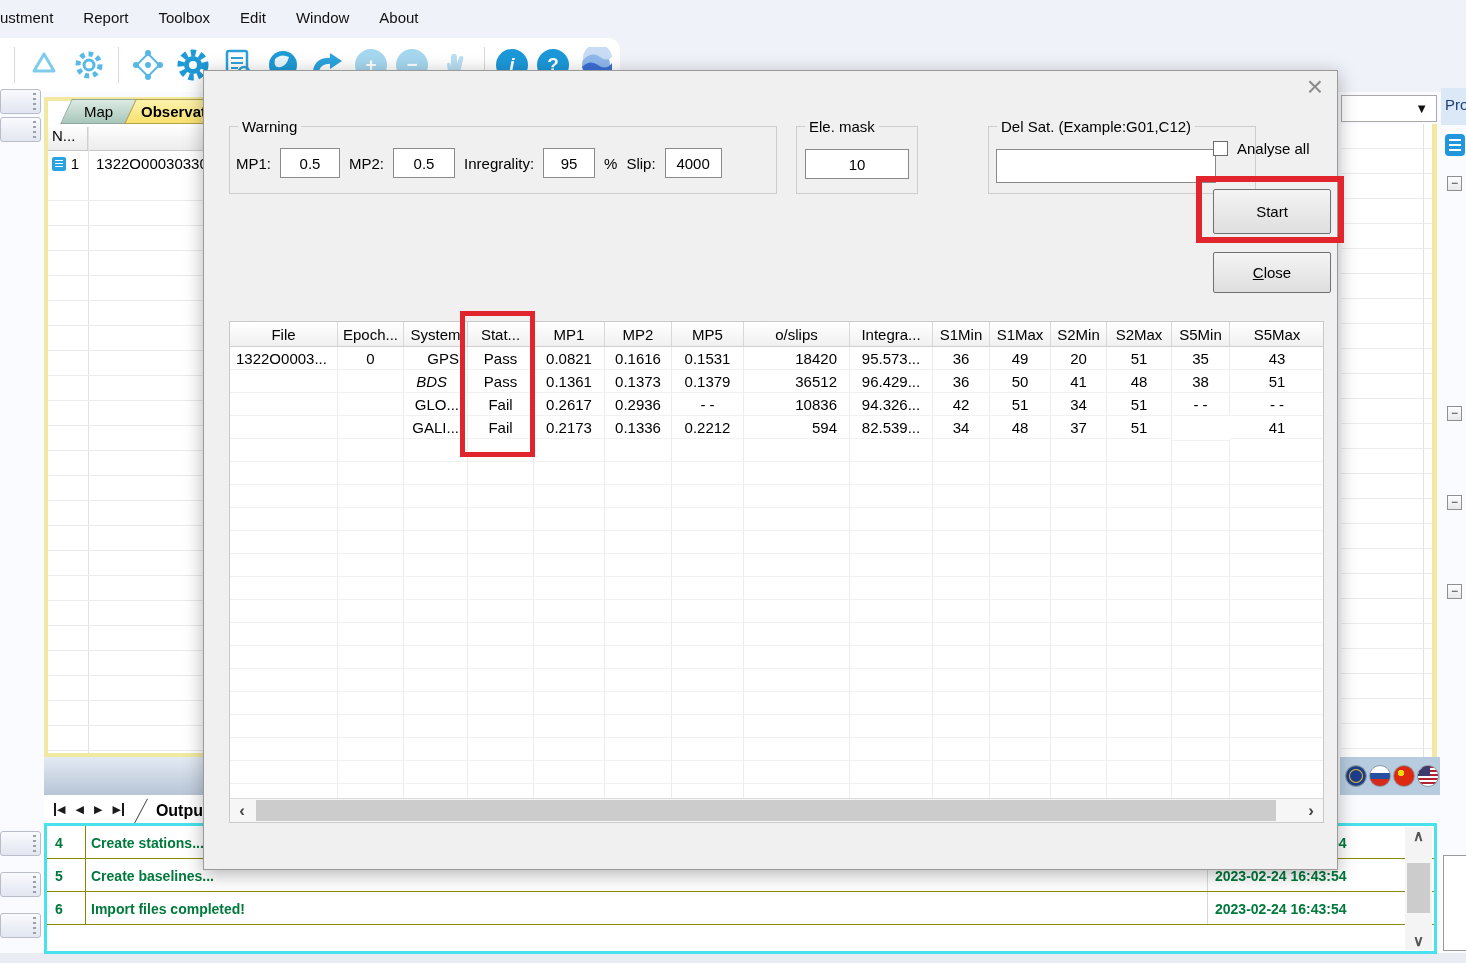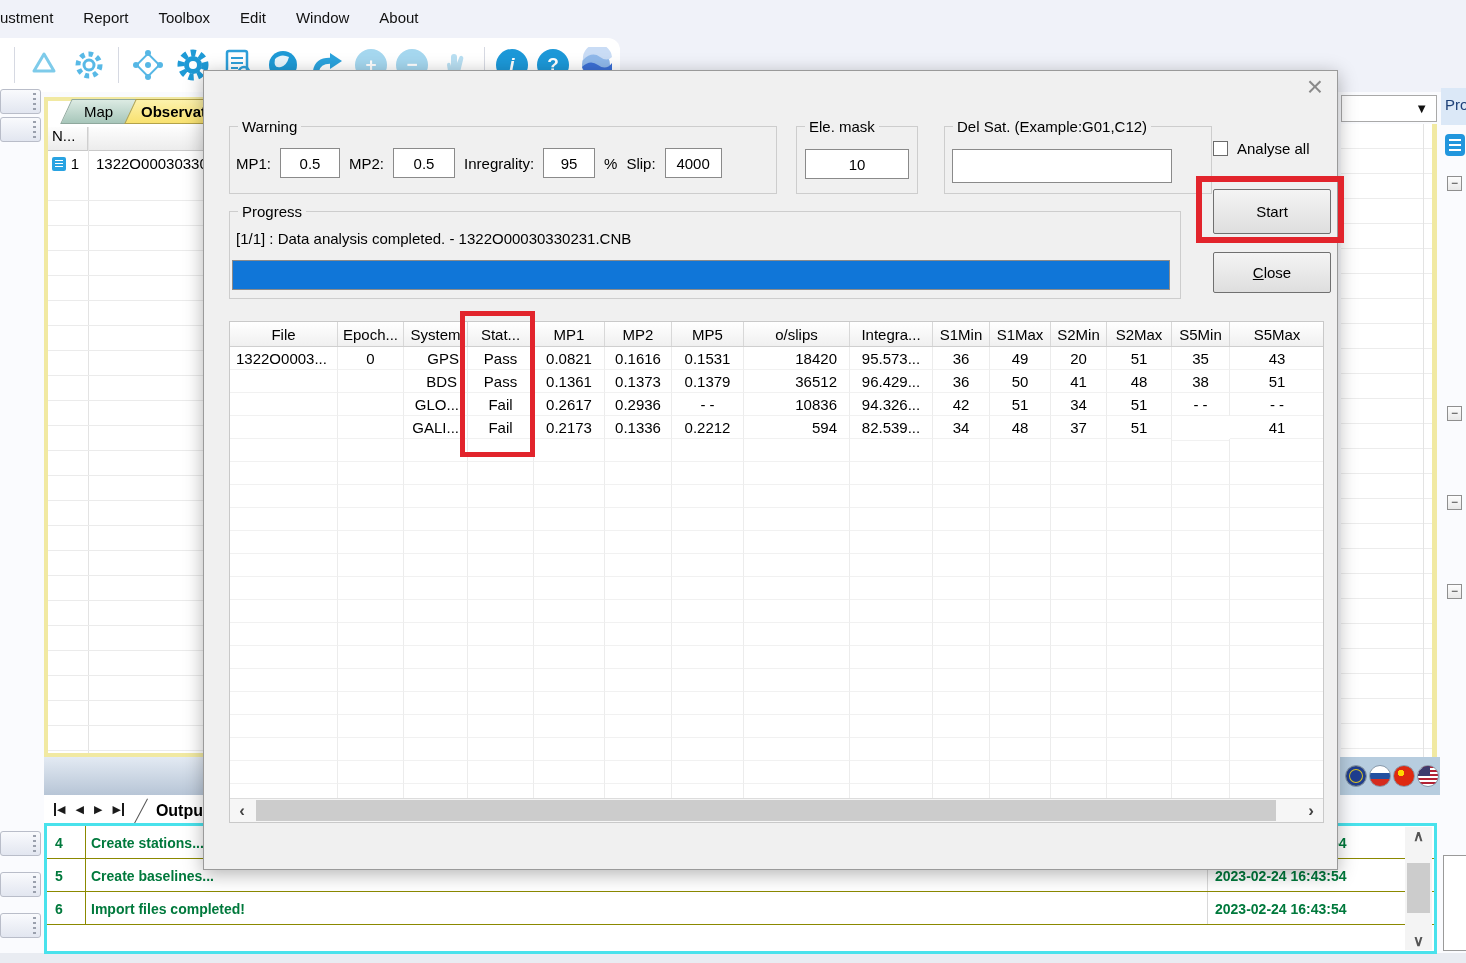--- a/index.html
+++ b/index.html
@@ -354,45 +354,38 @@
         <span class="txt">Slip:</span>
         <input class="input" style="width: 57px; height: 30px;" value="4000">
       </div>
     </div>
 
     <div class="group" style="left:592px;top:55px;width:122px;height:68px">
       <span class="gtitle">Ele. mask</span>
       <input class="input" style="position: absolute; left: 8px; top: 22px; width: 104px; height: 30px;" value="10">
     </div>
 
-    <div class="group" style="left:740px;top:55px;width:268px;height:68px">
+    <div class="group" style="left:784px;top:55px;width:268px;height:68px">
       <span class="gtitle">Del Sat. (Example:G01,C12)</span>
       <input class="input" style="position: absolute; left: 7px; top: 22px; width: 220px; height: 34px; text-align: left;" value="">
     </div>
 
     <div style="position:absolute;left:1009px;top:69px;display:flex;align-items:center;gap:9px">
       <span class="checkbox"></span>
       <span class="txt">Analyse all</span>
     </div>
 
     <div class="redbox" style="left:992px;top:105px;width:148px;height:67px"></div>
     <div class="btn" style="left:1009px;top:118px;width:118px;height:45px">
       <span>Start</span>
     </div>
     <div class="btn" style="left:1009px;top:181px;width:118px;height:41px">
       <span><u>C</u><span>lose</span></span>
     </div>
 
-    <div class="group" style="left:25px;top:140px;width:952px;height:88px">
-      <span class="gtitle">Progress</span>
-      <div class="txt" style="position:absolute;left:6px;top:18px">[1/1] : Data analysis completed. - 1322O00030330231.CNB</div>
-      <div class="pbar">
-          <div class="pfill" id="pfill" style="width: 100%;"></div>
-        </div>
-    </div>
 
     <div class="rtable">
       <div class="rt-head" id="rt-head">
           <div class="hc" style="width: 108px;">File</div>
           <div class="hc" style="width: 66px;">Epoch...</div>
           <div class="hc" style="width: 64px;">System</div>
           <div class="hc" style="width: 66px;">Stat...</div>
           <div class="hc" style="width: 71px;">MP1</div>
           <div class="hc" style="width: 67px;">MP2</div>
           <div class="hc" style="width: 72px;">MP5</div>
@@ -419,21 +412,21 @@
             <div class="bc" style="width: 57px; justify-content: center; padding: 0px;">36</div>
             <div class="bc" style="width: 61px; justify-content: center; padding: 0px;">49</div>
             <div class="bc" style="width: 56px; justify-content: center; padding: 0px;">20</div>
             <div class="bc" style="width: 65px; justify-content: center; padding: 0px;">51</div>
             <div class="bc" style="width: 58px; justify-content: center; padding: 0px;">35</div>
             <div class="bc" style="width: 95px; justify-content: center; padding: 0px;">43</div>
           </div>
           <div class="rt-row">
             <div class="bc" style="width: 108px; justify-content: flex-start; padding: 0px 0px 0px 6px;"></div>
             <div class="bc" style="width: 66px; justify-content: center; padding: 0px;"></div>
-            <div class="bc" style="width: 64px; justify-content: flex-end; padding: 0px 10px 0px 0px;">BDS</div>
+            <div class="bc" style="width: 64px; justify-content: flex-end; padding: 0px 20px 0px 0px; font-style: italic;">BDS</div>
             <div class="bc" style="width: 66px; justify-content: center; padding: 0px;">Pass</div>
             <div class="bc" style="width: 71px; justify-content: center; padding: 0px;">0.1361</div>
             <div class="bc" style="width: 67px; justify-content: center; padding: 0px;">0.1373</div>
             <div class="bc" style="width: 72px; justify-content: center; padding: 0px;">0.1379</div>
             <div class="bc" style="width: 106px; justify-content: flex-end; padding: 0px 12px 0px 0px;">36512</div>
             <div class="bc" style="width: 83px; justify-content: center; padding: 0px;">96.429...</div>
             <div class="bc" style="width: 57px; justify-content: center; padding: 0px;">36</div>
             <div class="bc" style="width: 61px; justify-content: center; padding: 0px;">50</div>
             <div class="bc" style="width: 56px; justify-content: center; padding: 0px;">41</div>
             <div class="bc" style="width: 65px; justify-content: center; padding: 0px;">48</div>

